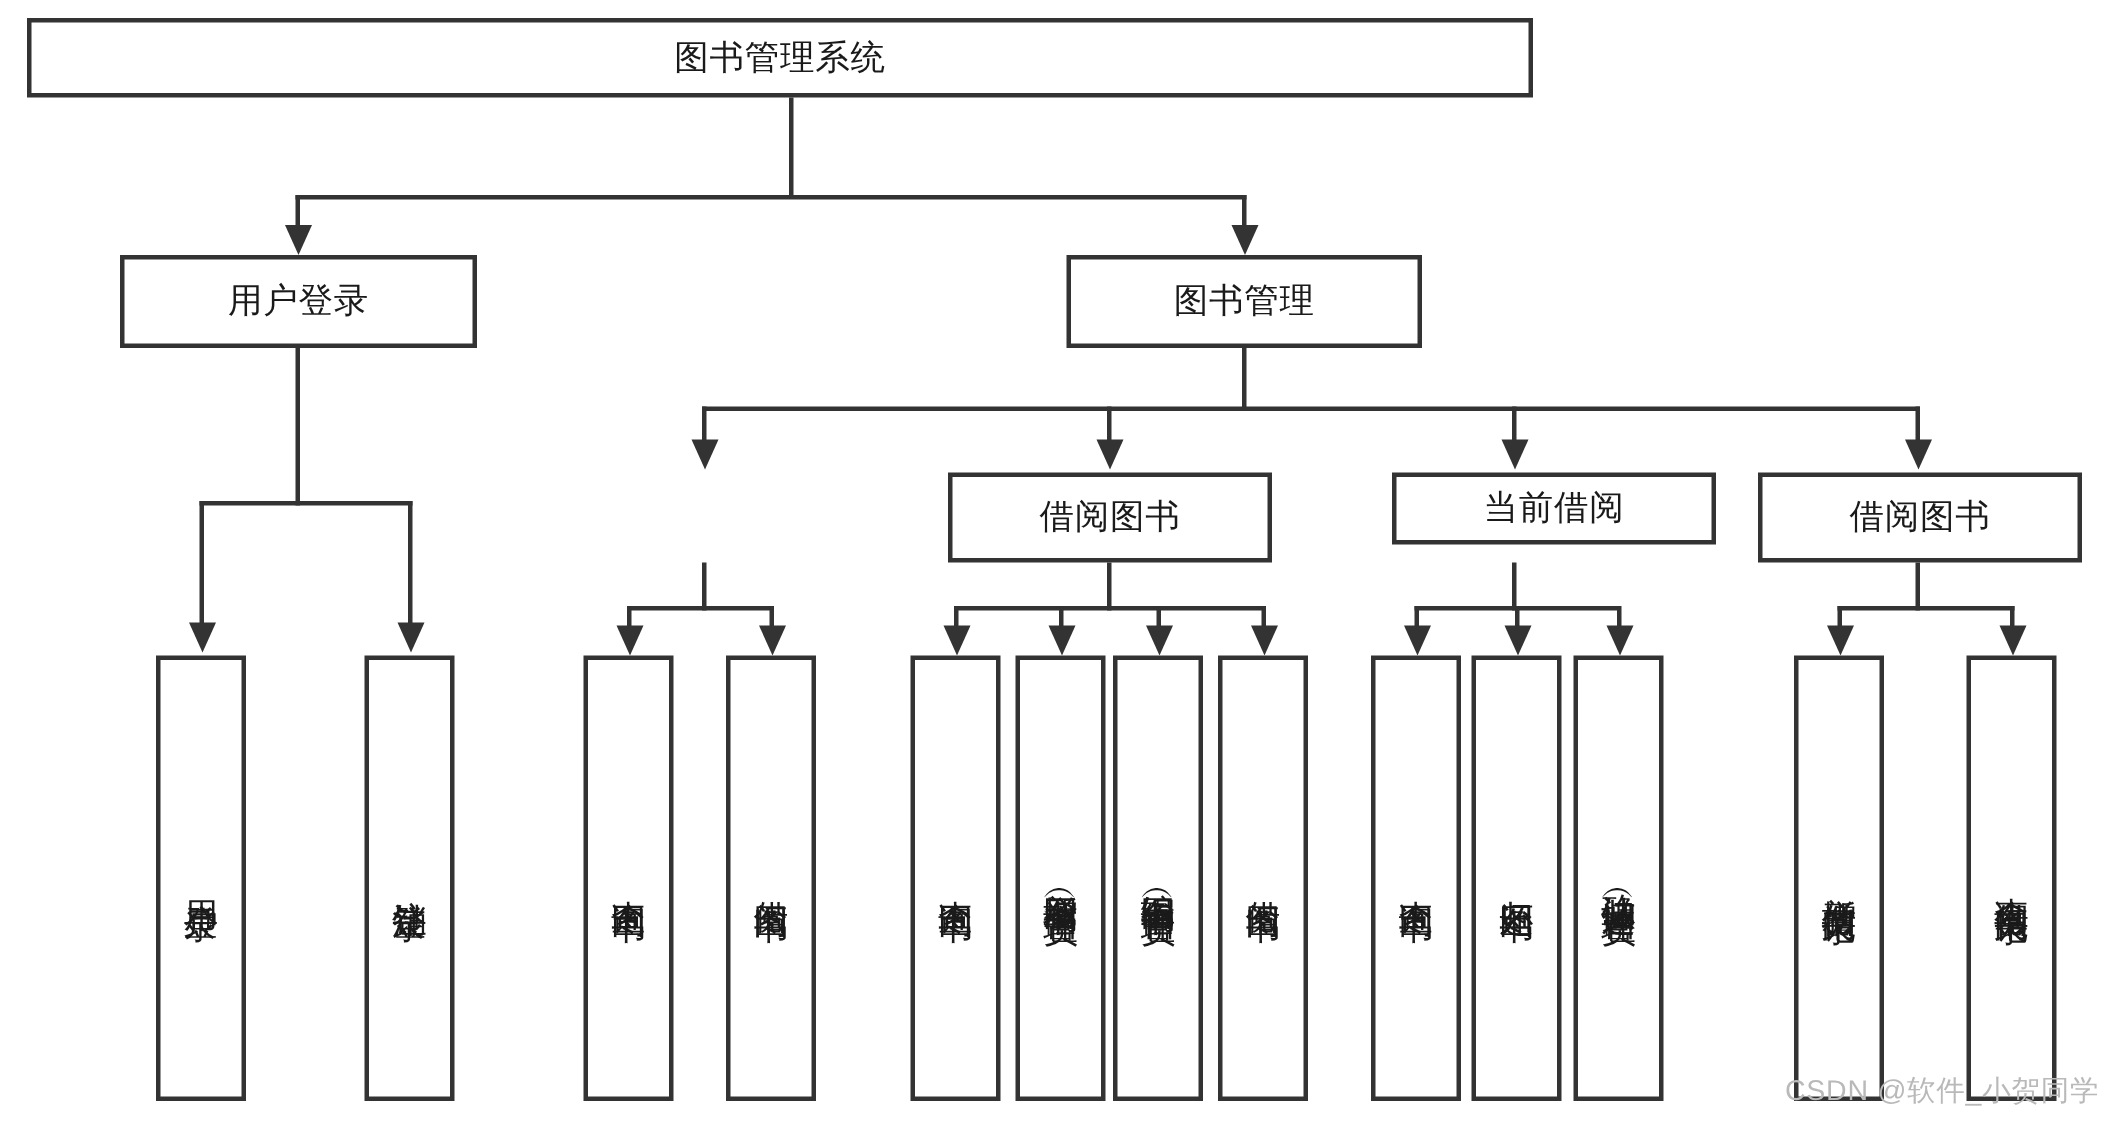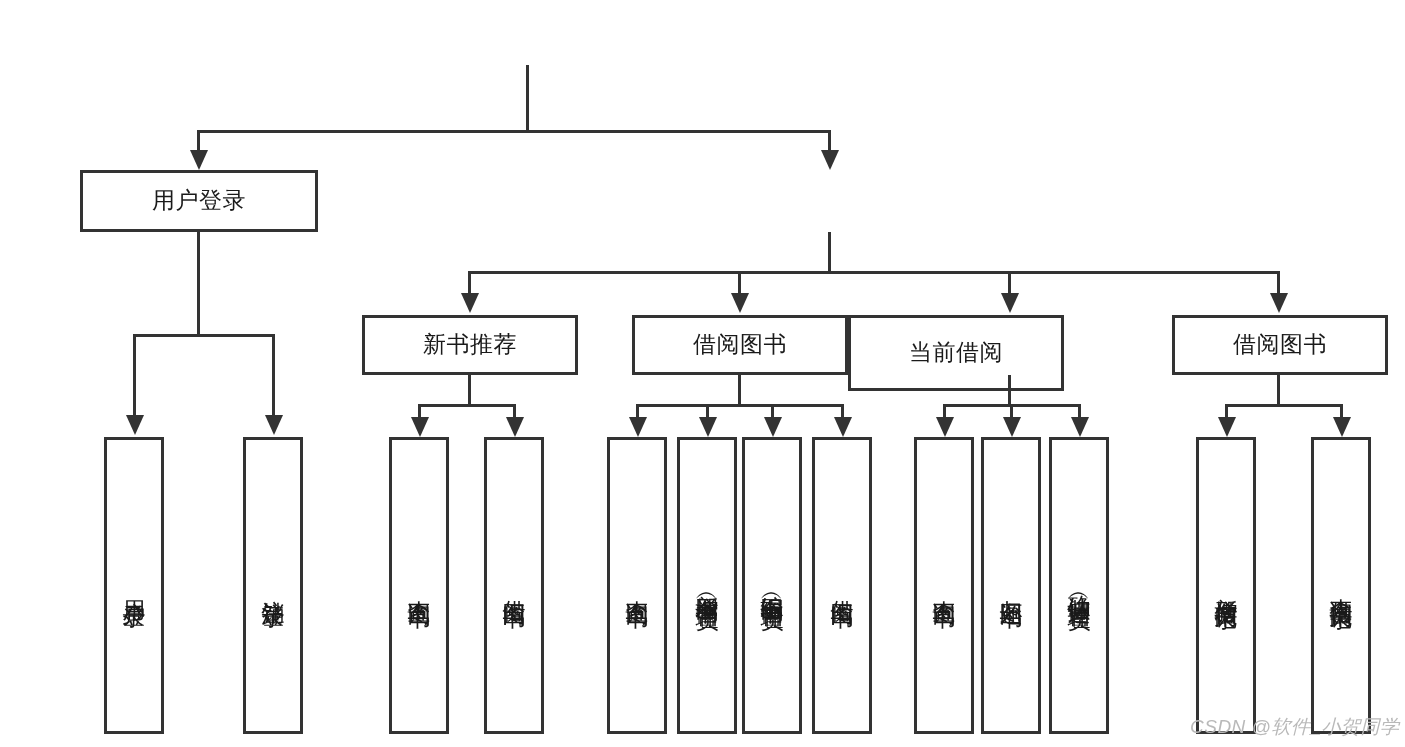--- a/index.html
+++ b/index.html
@@ -64,59 +64,62 @@
     letter-spacing: 0.5px;
     white-space: nowrap;
     pointer-events: none;
   }
 </style>
 </head>
 <body>
 
 <div id="canvas">
 
+  <div class="node horiz" style="left:18px; top:12px; width:1004px; height:53px;">
+    <span class="label">图书管理系统</span>
+  </div>
 
   <div class="edge v" style="left:526px; top:65px; height:67px;"></div>
 
   <div class="edge h" style="left:197px; top:130px; width:634px;"></div>
 
   <div class="edge v" style="left:197px; top:130px; height:22px;"></div>
   <div class="arrow" style="left:190px; top:150px;"></div>
   <div class="edge v" style="left:828px; top:130px; height:22px;"></div>
   <div class="arrow" style="left:821px; top:150px;"></div>
 
   <div class="node horiz" style="left:80px; top:170px; width:238px; height:62px;">
     <span class="label">用户登录</span>
+  </div>
+  <div class="node horiz" style="left:711px; top:170px; width:237px; height:62px;">
+    <span class="label">图书管理</span>
   </div>
 
   <div class="edge v" style="left:197px; top:232px; height:105px;"></div>
   <div class="edge h" style="left:133px; top:334px; width:142px;"></div>
   <div class="edge v" style="left:133px; top:334px; height:85px;"></div>
   <div class="arrow" style="left:126px; top:415px;"></div>
   <div class="edge v" style="left:272px; top:334px; height:85px;"></div>
   <div class="arrow" style="left:265px; top:415px;"></div>
 
   <div class="edge v" style="left:828px; top:232px; height:42px;"></div>
   <div class="edge h" style="left:468px; top:271px; width:812px;"></div>
   <div class="edge v" style="left:468px; top:271px; height:25px;"></div>
   <div class="arrow" style="left:461px; top:293px;"></div>
   <div class="edge v" style="left:738px; top:271px; height:25px;"></div>
   <div class="arrow" style="left:731px; top:293px;"></div>
   <div class="edge v" style="left:1008px; top:271px; height:25px;"></div>
   <div class="arrow" style="left:1001px; top:293px;"></div>
   <div class="edge v" style="left:1277px; top:271px; height:25px;"></div>
   <div class="arrow" style="left:1270px; top:293px;"></div>
 
-  <div class="node horiz" style="left:362px; top:315px; width:216px; height:60px;">
-    <span class="label">新书推荐</span>
-  </div>
   <div class="node horiz" style="left:632px; top:315px; width:216px; height:60px;">
     <span class="label">借阅图书</span>
   </div>
-  <div class="node horiz" style="left:848px; top:315px; width:216px; height:76px;">
+  <div class="node horiz" style="left:928px; top:315px; width:216px; height:48px;">
     <span class="label">当前借阅</span>
   </div>
   <div class="node horiz" style="left:1172px; top:315px; width:216px; height:60px;">
     <span class="label">借阅图书</span>
   </div>
 
   <div class="edge v" style="left:468px; top:375px; height:32px;"></div>
   <div class="edge h" style="left:418px; top:404px; width:98px;"></div>
   <div class="edge v" style="left:418px; top:404px; height:17px;"></div>
   <div class="arrow" style="left:411px; top:417px;"></div>
@@ -187,15 +190,15 @@
     <span class="label">确认归还（管理员）</span>
   </div>
 
   <div class="node vert" style="left:1196px; top:437px; width:60px; height:297px;">
     <span class="label">新增借阅记录</span>
   </div>
   <div class="node vert" style="left:1311px; top:437px; width:60px; height:297px;">
     <span class="label">查询借阅记录</span>
   </div>
 
-  <div id="watermark" style="left:1190px; top:714px;font-style:italic;">CSDN @软件_小贺同学</div>
+  <div id="watermark" style="left:1190px; top:714px;">CSDN @软件_小贺同学</div>
 
 </div>
 
 </body></html>

